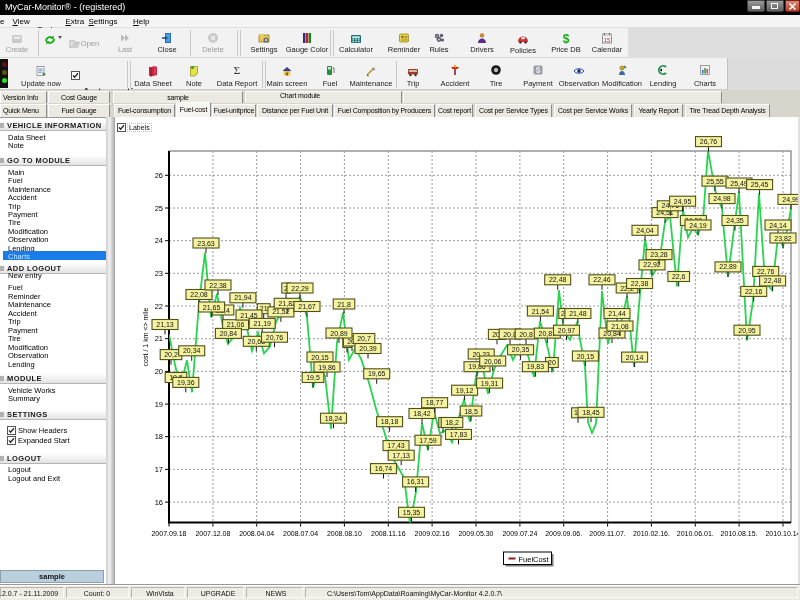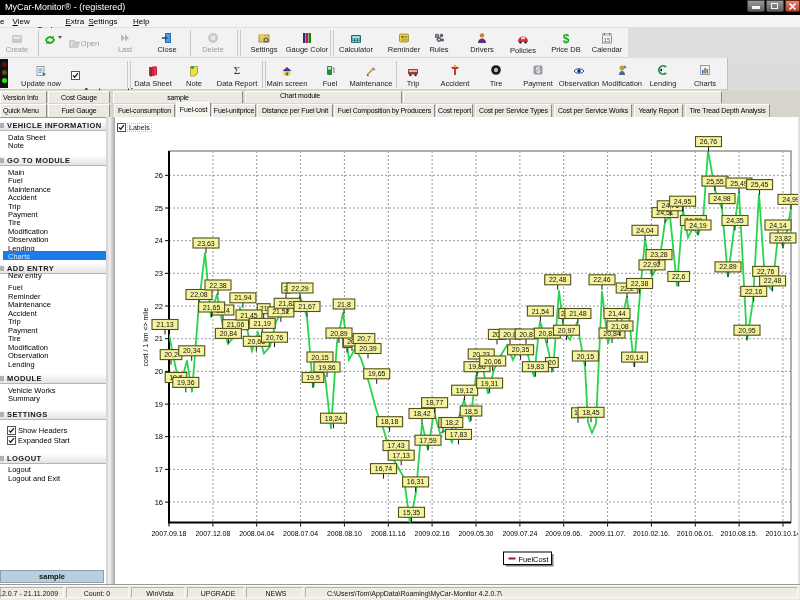--- a/index.html
+++ b/index.html
@@ -274,21 +274,21 @@
 <div class="side-i" style="left:8px;top:188.8px">Maintenance</div>
 <div class="side-i" style="left:8px;top:197.20000000000002px">Accident</div>
 <div class="side-i" style="left:8px;top:205.60000000000002px">Trip</div>
 <div class="side-i" style="left:8px;top:214.00000000000003px">Payment</div>
 <div class="side-i" style="left:8px;top:222.40000000000003px">Tire</div>
 <div class="side-i" style="left:8px;top:230.80000000000004px">Modification</div>
 <div class="side-i" style="left:8px;top:239.20000000000005px">Observation</div>
 <div class="side-i" style="left:8px;top:247.60000000000005px">Lending</div>
 <div class="abs" style="left:3px;top:251.4px;width:103px;height:8.4px;background:#1a7ce8"></div>
 <div class="abs" style="left:8px;top:255.6px;font-size:7.5px;color:#cfe4ff;transform:translateY(-50%)">Charts</div>
-<div class="side-h" style="top:263.2px">ADD ENTRY</div>
+<div class="side-h" style="top:263.2px">ADD LOGOUT</div>
 <div class="abs" style="left:0px;top:266.2px;width:4px;height:5px;background:#b0b0b0"></div>
 <div class="side-i" style="left:8px;top:275px">New entry</div>
 <div class="side-i" style="left:8px;top:287.0px">Fuel</div>
 <div class="side-i" style="left:8px;top:295.5px">Reminder</div>
 <div class="side-i" style="left:8px;top:304.0px">Maintenance</div>
 <div class="side-i" style="left:8px;top:312.5px">Accident</div>
 <div class="side-i" style="left:8px;top:321.0px">Trip</div>
 <div class="side-i" style="left:8px;top:329.5px">Payment</div>
 <div class="side-i" style="left:8px;top:338.0px">Tire</div>
 <div class="side-i" style="left:8px;top:346.5px">Modification</div>

